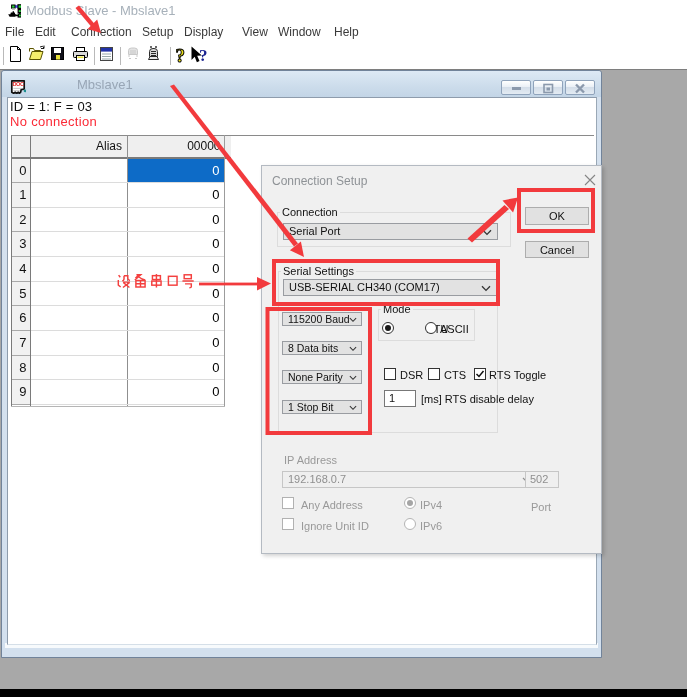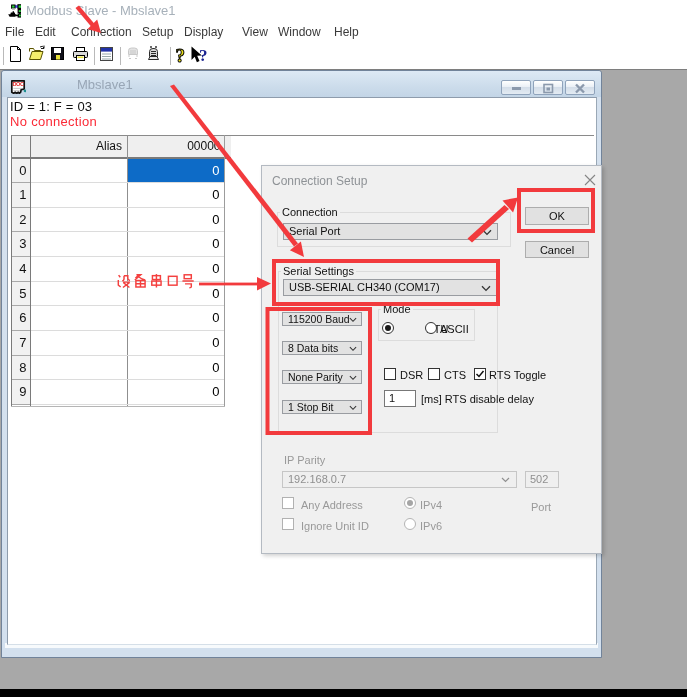--- a/index.html
+++ b/index.html
@@ -264,22 +264,22 @@
   <div class="lbl" style="left:138px; top:203px;">DSR</div>
   <div class="cb" style="left:166px; top:202px;"></div>
   <div class="lbl" style="left:182px; top:203px;">CTS</div>
   <div class="cb" style="left:212px; top:202px;"><svg width="10" height="10" viewBox="0 0 10 10">
         <path d="M1.5 5 L4 7.5 L8.5 2" stroke="#111" fill="none" stroke-width="1.5"></path>
       </svg></div>
   <div class="lbl" style="left:227px; top:203px;">RTS Toggle</div>
   <div class="abs" style="left:122px; top:224px; width:32px; height:17px; background:#fff; border:1px solid #777; font-size:11px; line-height:15px; padding-left:4px;">1</div>
   <div class="lbl" style="left:159px; top:227px;">[ms] RTS disable delay</div>
 
-  <div class="glbl" style="left:22px; top:288px;">IP Parity</div>
-  <div class="combo dis" style="left:20px; top:305px; width:235px; height:17px;">192.168.0.7
+  <div class="glbl" style="left:22px; top:288px;">IP Address</div>
+  <div class="combo dis" style="left:20px; top:305px; width:256px; height:17px;">192.168.0.7
     <svg class="abs" style="right:6px; top:5px;" width="9" height="6" viewBox="0 0 9 6">
         <path d="M1 1 L4.5 4.5 L8 1" stroke="#909090" fill="none" stroke-width="1.2"></path>
       </svg>
   </div>
   <div class="glbl" style="left:269px; top:288px;margin-top:47px;">Port</div>
   <div class="abs" style="left:263px; top:305px; width:34px; height:17px; background:#efefef; border:1px solid #c6c6c6; font-size:11px; line-height:15px; padding-left:4px; color:#8f8f8f;">502</div>
   <div class="cb dis" style="left:20px; top:331px;"></div>
   <div class="glbl" style="left:39px; top:333px;">Any Address</div>
   <div class="rad dis" style="left:142px; top:331px;">
       <span class="dot"></span>

